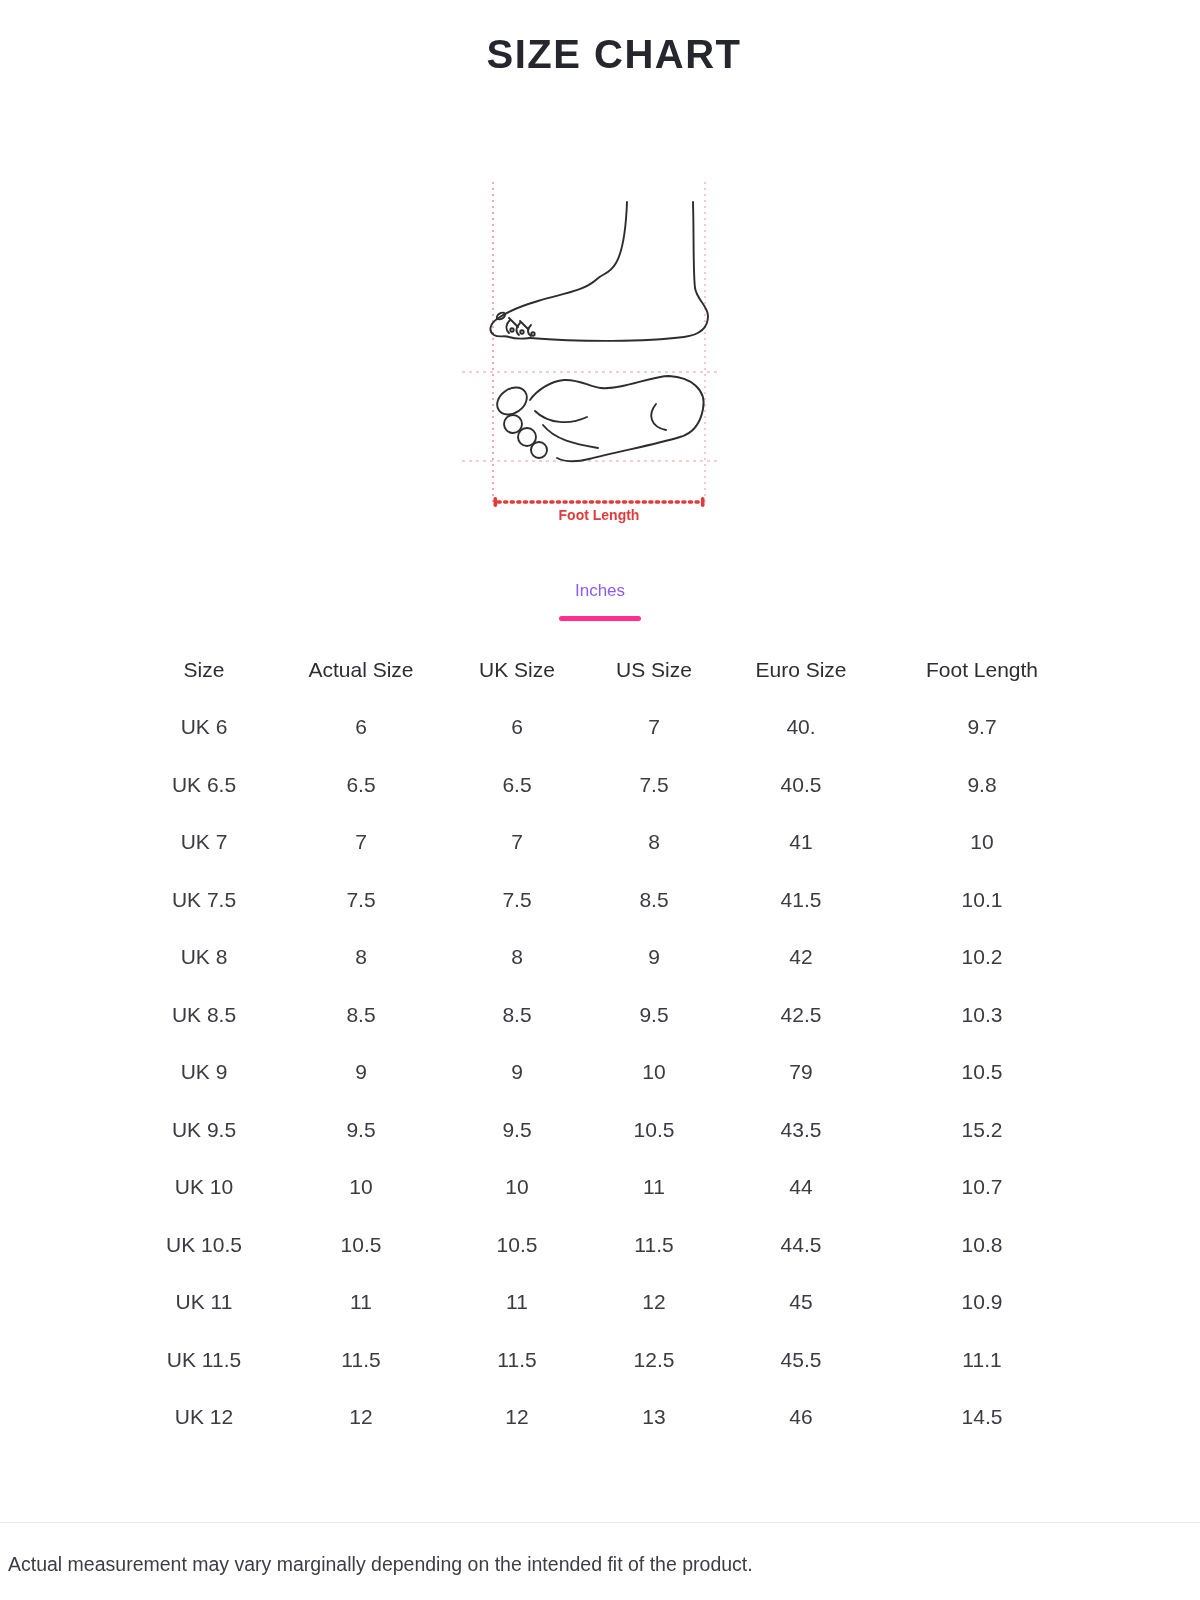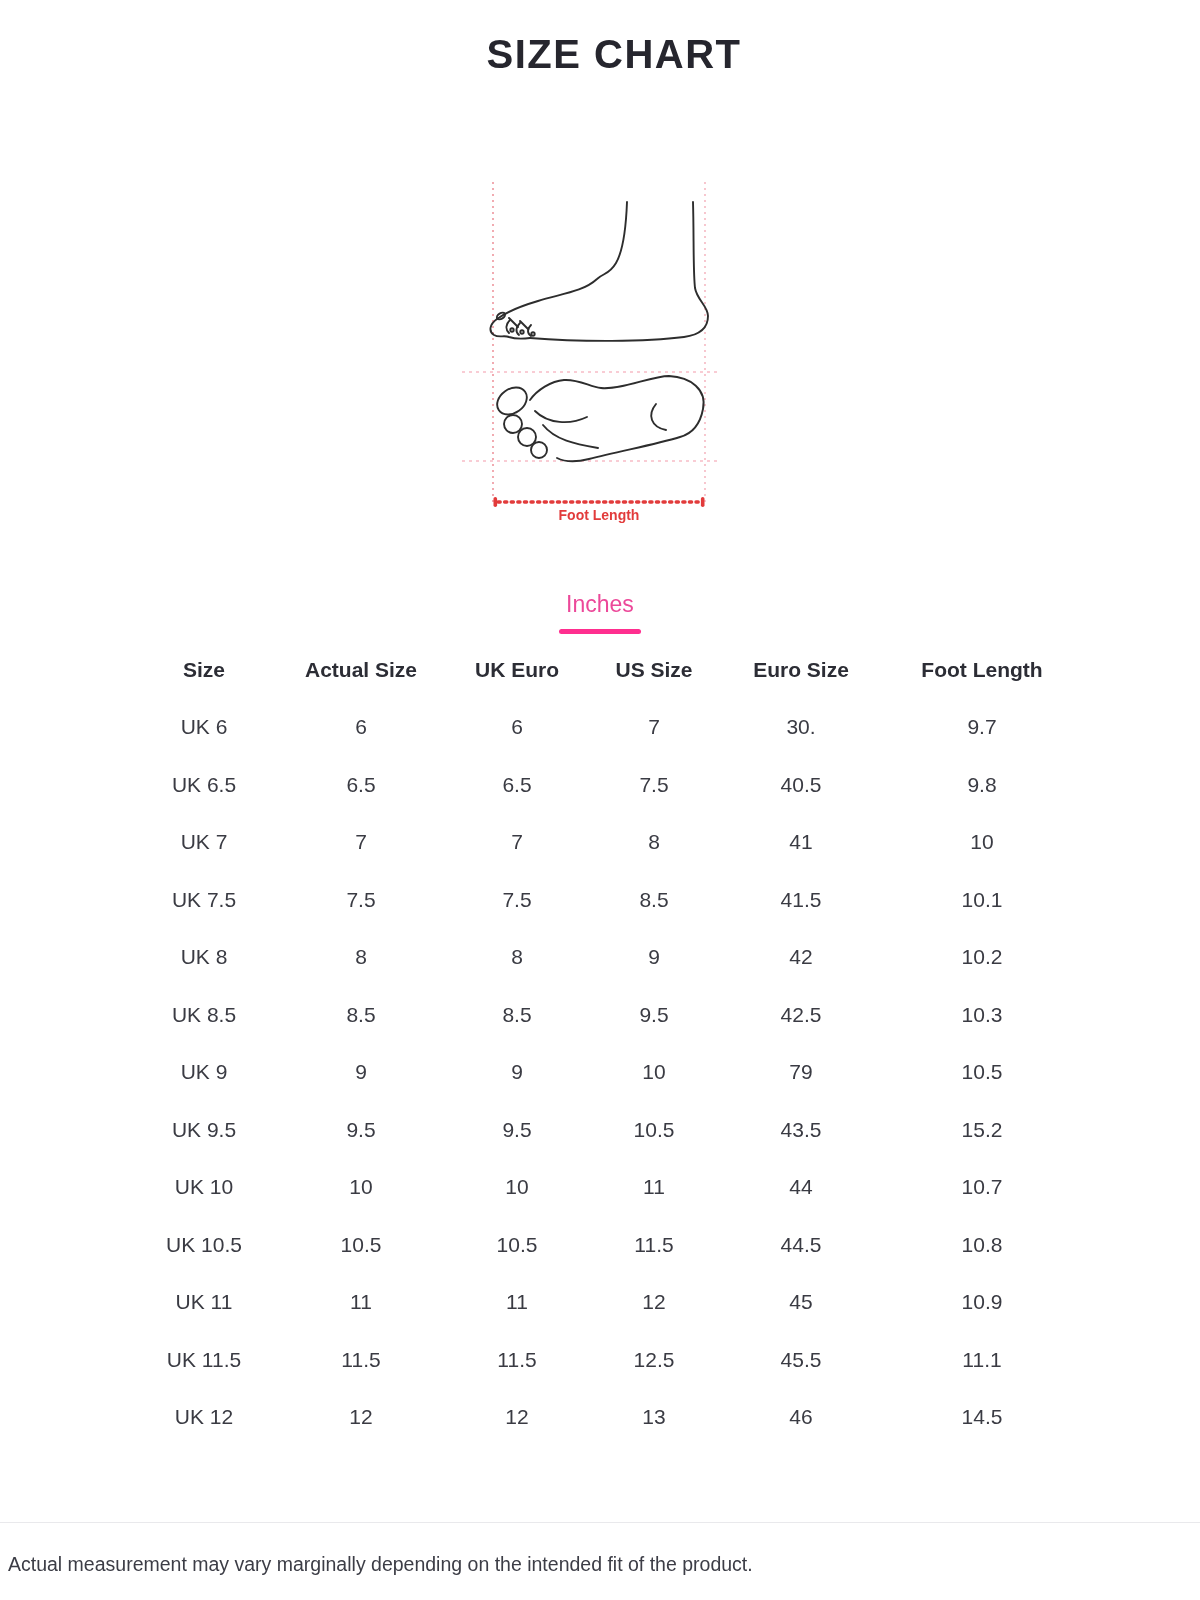--- a/index.html
+++ b/index.html
@@ -35,24 +35,23 @@
 
   .unit-tabs {
     position: absolute;
     top: 579px; left: 0;
     width: 100%;
     display: flex;
     justify-content: center;
   }
   .tab { display: inline-flex; flex-direction: column; align-items: center; cursor: pointer; }
   .tab-label {
-    font-size: 23px;
-    color: #ec4899;
+    font-size: 17px;
+    color: #8b5cf6;
     line-height: 24px;
-    margin-top: 13px;
   }
   .tab-underline {
     margin-top: 13px;
     width: 82px;
     height: 4.5px;
     border-radius: 2.5px;
     background: #ff2e8f;
   }
 
   .size-table {
@@ -62,21 +61,21 @@
   }
   .tr {
     display: grid;
     grid-template-columns: 158px 156px 156px 118px 176px 186px;
     height: 57.5px;
     align-items: center;
     text-align: center;
   }
   .th {
     font-size: 21px;
-    font-weight: 700;
+    font-weight: 400;
     color: #2c2d35;
   }
   .td {
     font-size: 21px;
     font-weight: 400;
     color: #3a3b43;
   }
 
   .footer-divider {
     position: absolute;
@@ -153,32 +152,32 @@
     <div class="tab">
       <span class="tab-label">Inches</span>
       <div class="tab-underline" style="background: rgb(255, 46, 143);"></div>
     </div>
   </div>
 
   <div class="size-table">
     <div class="tr thead" id="thead">
         <div class="th">Size</div>
         <div class="th">Actual Size</div>
-        <div class="th">UK Euro</div>
+        <div class="th">UK Size</div>
         <div class="th">US Size</div>
         <div class="th">Euro Size</div>
         <div class="th">Foot Length</div>
       </div>
     <div id="tbody">
         <div class="tr">
           <div class="td">UK 6</div>
           <div class="td">6</div>
           <div class="td">6</div>
           <div class="td">7</div>
-          <div class="td">30.</div>
+          <div class="td">40.</div>
           <div class="td">9.7</div>
         </div>
         <div class="tr">
           <div class="td">UK 6.5</div>
           <div class="td">6.5</div>
           <div class="td">6.5</div>
           <div class="td">7.5</div>
           <div class="td">40.5</div>
           <div class="td">9.8</div>
         </div>

